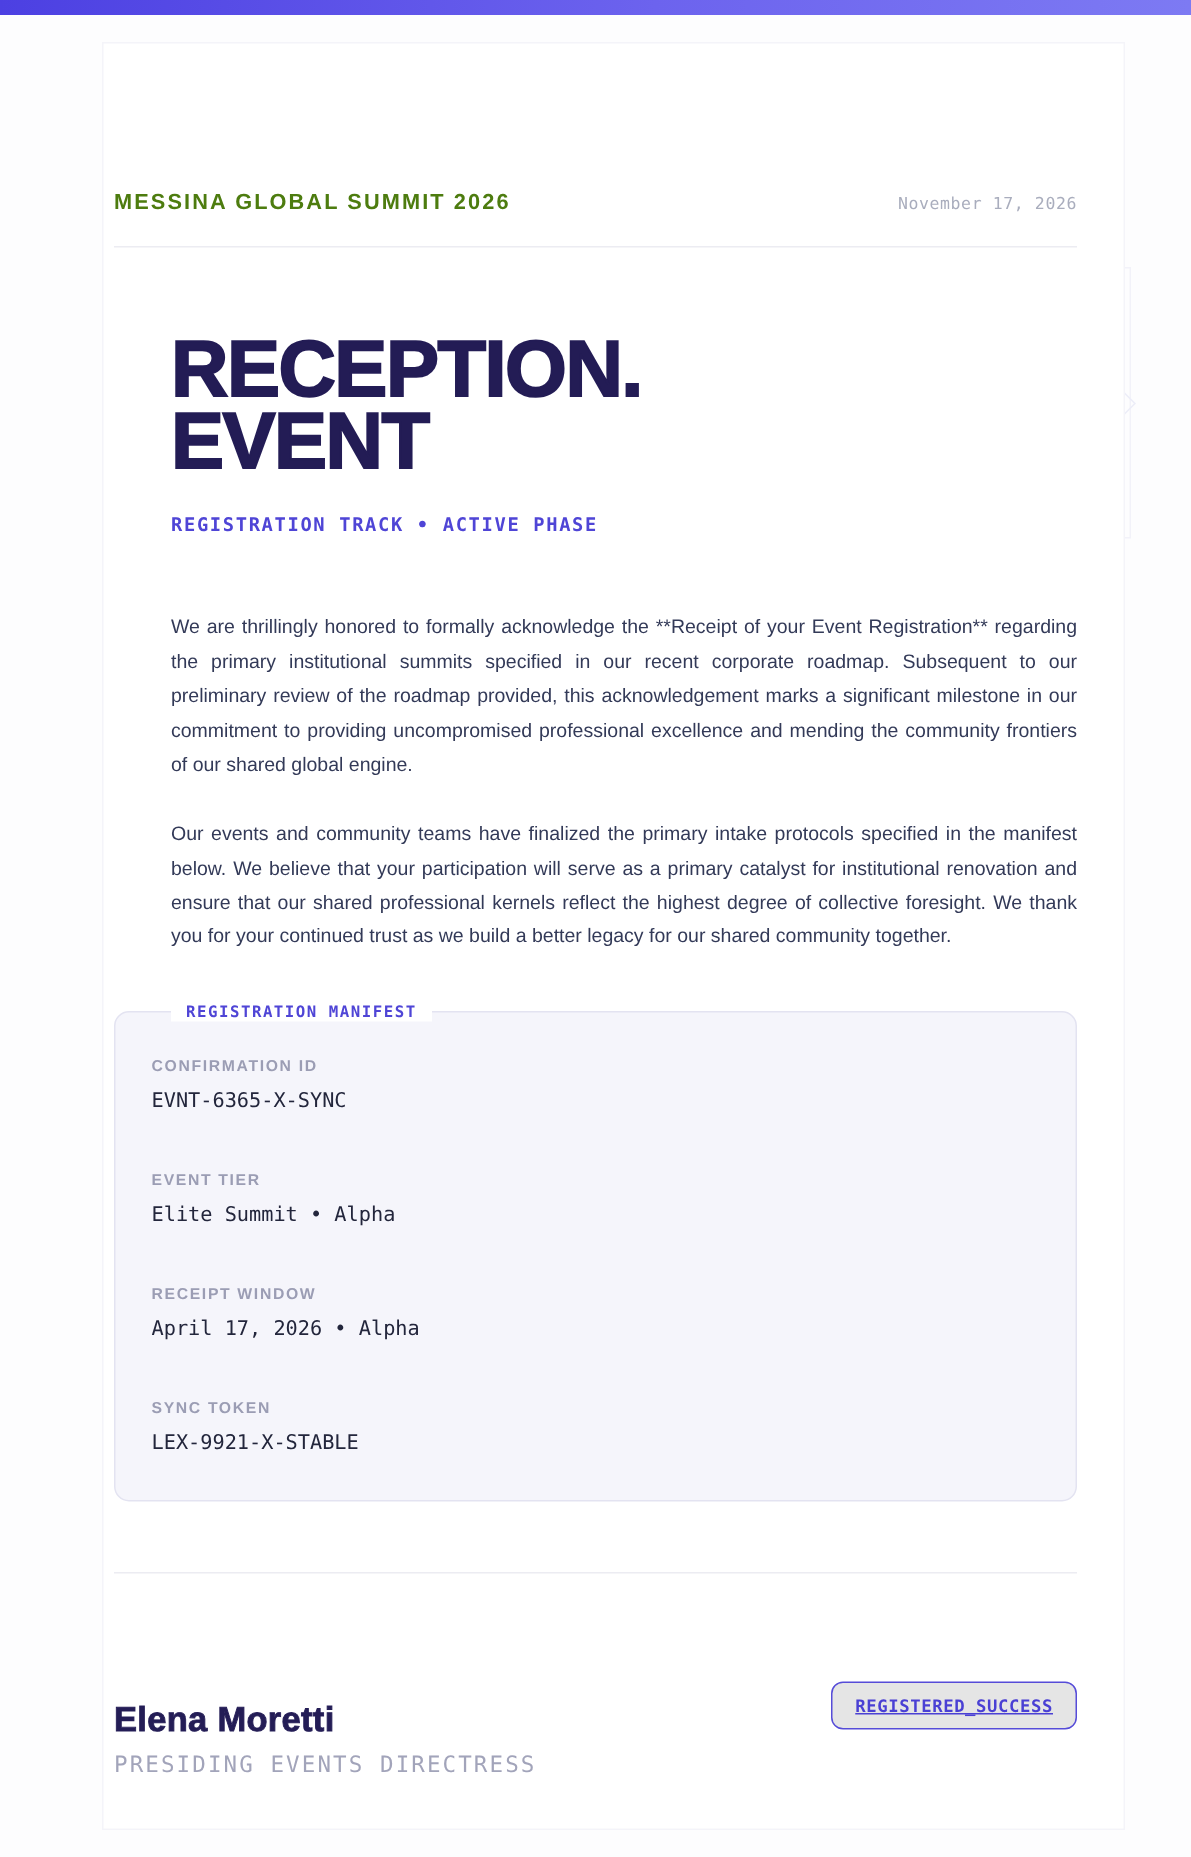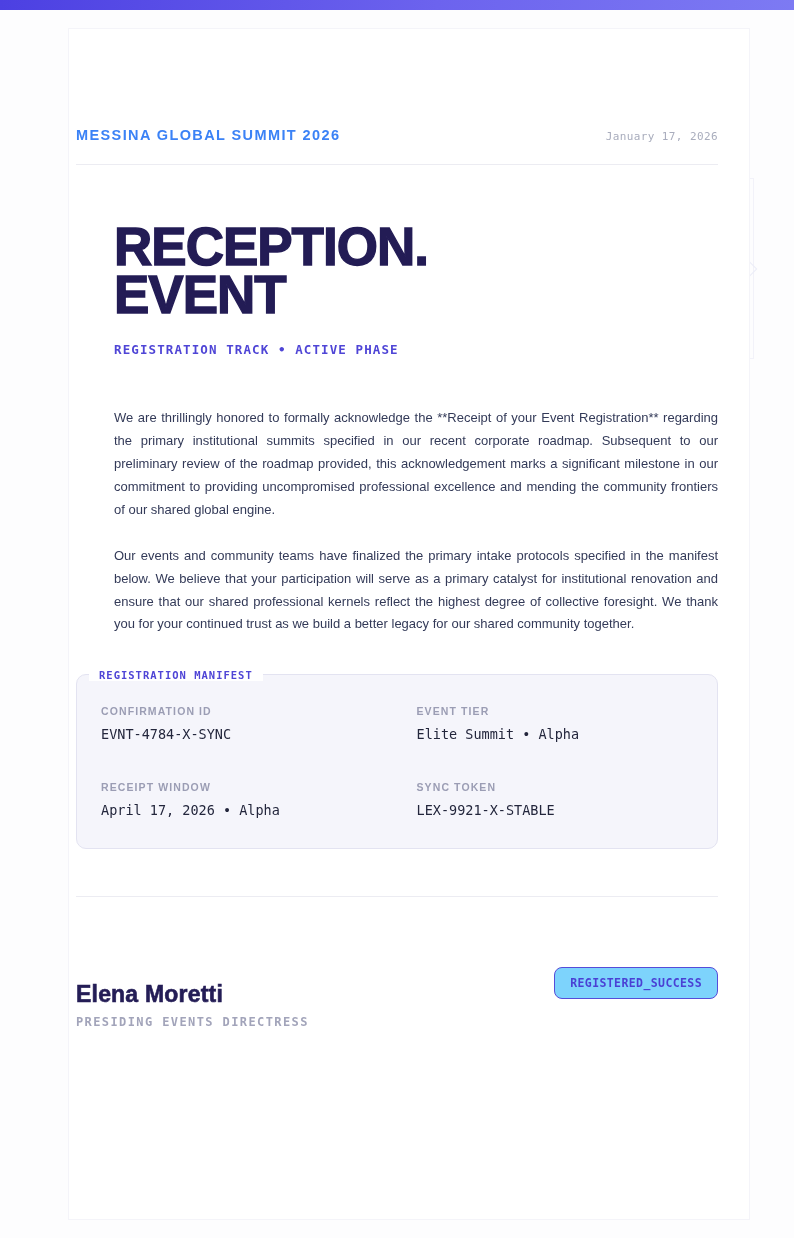--- a/index.html
+++ b/index.html
@@ -20,21 +20,21 @@
     position:absolute; left:68px; top:28px; width:682px; height:1192px;
     background:#ffffff; border:1px solid #f4f4f9; z-index:1;
   }
   .sheet { position:relative; z-index:2; padding:0 76px; }
 
   .header-row {
     margin-top:117px;
     display:flex; justify-content:space-between; align-items:baseline;
   }
   .brand {
-    color:#3b82f6; font-weight:bold; font-size:14.5px; letter-spacing:1.4px;
+    color:#4d7c0f; font-weight:bold; font-size:14.5px; letter-spacing:1.4px;
   }
   .doc-date {
     color:#a9adbd; font-family:"DejaVu Sans Mono","Liberation Mono",monospace;
     font-size:11px; letter-spacing:0.4px;
   }
   .divider { border:none; border-top:1px solid #ececf2; margin-top:21px; }
 
   
   .deco {
     position:absolute; top:178px; right:40px; width:181px; height:181px;
@@ -75,26 +75,26 @@
   }
   .letter-body p.p1 { margin-top:50px; }
   .letter-body p.p2 { margin-top:23px; }
 
   .manifest {
     position:relative; margin-top:38px;
     background:#f5f5fb; border:1px solid #e3e3f1; border-radius:10px;
     padding:30px 24px 30px;
   }
   .manifest-legend {
-    position:absolute; top:-6px; left:12px; background:#ffffff; padding:0 10px;
+    position:absolute; top:-6px; left:37px; background:#ffffff; padding:0 10px;
     color:#4f45d6; font-family:"DejaVu Sans Mono","Liberation Mono",monospace;
     font-weight:bold; font-size:10.5px; letter-spacing:1px; white-space:nowrap;text-align:right;
   }
   .manifest-grid {
-    display:grid; grid-template-columns:1fr 1fr; row-gap:28px; column-gap:24px;gap:39px;
+    display:grid; grid-template-columns:1fr; row-gap:28px; column-gap:24px;gap:39px;
   }
   .field-label {
     color:#9b9db4; font-size:10.5px; font-weight:bold; letter-spacing:1.1px;
   }
   .field-value {
     margin-top:9px; color:#23263c;
     font-family:"DejaVu Sans Mono","Liberation Mono",monospace;
     font-size:13.5px; font-weight:500;
   }
 
@@ -103,47 +103,47 @@
   .sig-row {
     margin-top:40px; display:flex; justify-content:space-between; align-items:center;
   }
   .sig-name {
     color:#241d56; font-size:23px; font-weight:bold; letter-spacing:0.2px;margin-top:44px;
     -webkit-text-stroke:0.6px currentColor;
   }
   .sig-role {
     margin-top:7px; color:#a2a4ba;
     font-family:"DejaVu Sans Mono","Liberation Mono",monospace;
-    font-size:12px; font-weight:bold; letter-spacing:1.4px;
+    font-size:15px; font-weight:normal; letter-spacing:1.4px;
   }
   .status-btn {
-    border:1.5px solid #564cd8; border-radius:8px; background:#7dd3fc;
+    border:1.5px solid #564cd8; border-radius:8px; background:#e5e5e5;
     padding:8px 15px; color:#4a40d4; cursor:pointer;
     font-family:"DejaVu Sans Mono","Liberation Mono",monospace;
-    font-size:11.5px; font-weight:bold; letter-spacing:0.4px;
+    font-size:11.5px; font-weight:bold; letter-spacing:0.4px;text-decoration:underline;
   }
 </style>
 </head>
 <body>
 
 <div class="topbar"></div>
 <div class="card"></div>
 
 <div class="deco">
   <div class="deco-glow"></div>
   <div class="deco-diamond"></div>
   <div class="deco-v"></div>
   <div class="deco-h"></div>
 </div>
 
 <div class="sheet">
 
   <div class="header-row">
     <div class="brand">MESSINA GLOBAL SUMMIT 2026</div>
-    <div class="doc-date">January 17, 2026</div>
+    <div class="doc-date">November 17, 2026</div>
   </div>
   <hr class="divider">
 
   <div class="title-block">
     <div class="hero-title">
       <div>RECEPTION.</div>
       <div>EVENT</div>
     </div>
     <div class="hero-subtitle">REGISTRATION TRACK • ACTIVE PHASE</div>
   </div>
@@ -151,21 +151,21 @@
   <div class="letter-body">
     <p class="p1">We are thrillingly honored to formally acknowledge the **Receipt of your Event Registration** regarding the primary institutional summits specified in our recent corporate roadmap. Subsequent to our preliminary review of the roadmap provided, this acknowledgement marks a significant milestone in our commitment to providing uncompromised professional excellence and mending the community frontiers of our shared global engine.</p>
     <p class="p2">Our events and community teams have finalized the primary intake protocols specified in the manifest below. We believe that your participation will serve as a primary catalyst for institutional renovation and ensure that our shared professional kernels reflect the highest degree of collective foresight. We thank you for your continued trust as we build a better legacy for our shared community together.</p>
   </div>
 
   <div class="manifest">
     <div class="manifest-legend">REGISTRATION MANIFEST</div>
     <div class="manifest-grid">
       <div class="field">
         <div class="field-label">CONFIRMATION ID</div>
-        <div class="field-value">EVNT-4784-X-SYNC</div>
+        <div class="field-value">EVNT-6365-X-SYNC</div>
       </div>
       <div class="field">
         <div class="field-label">EVENT TIER</div>
         <div class="field-value">Elite Summit • Alpha</div>
       </div>
       <div class="field">
         <div class="field-label">RECEIPT WINDOW</div>
         <div class="field-value">April 17, 2026 • Alpha</div>
       </div>
       <div class="field">

